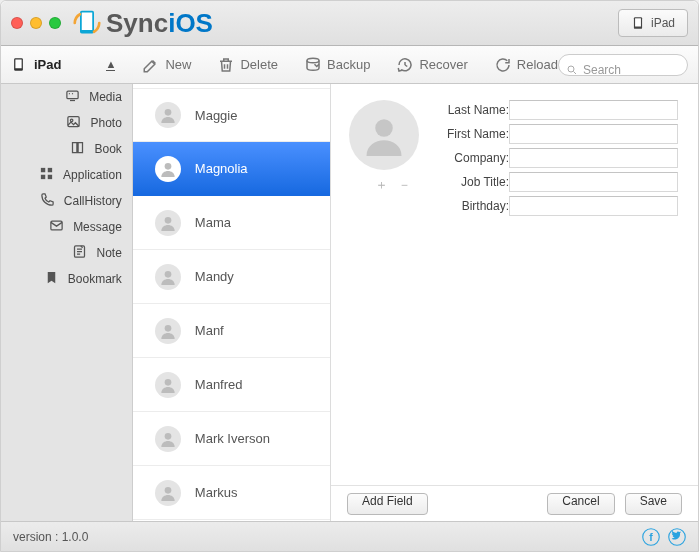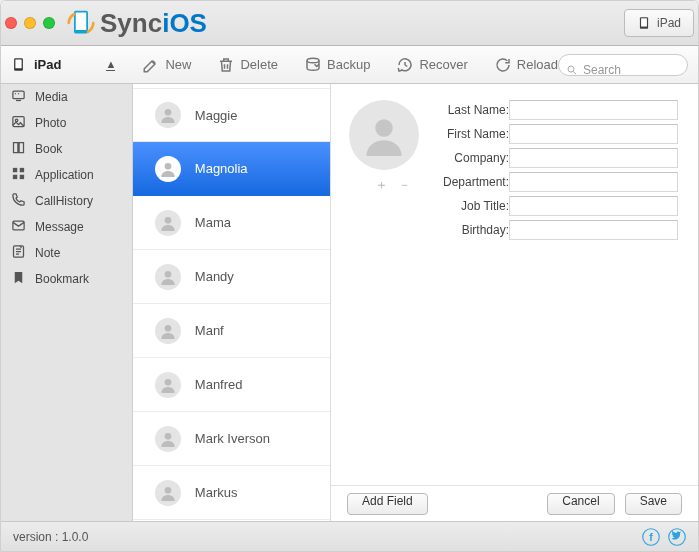--- a/index.html
+++ b/index.html
@@ -13,21 +13,21 @@
     --sel-start: #4a90ff;
     --sel-end: #1769e0;
     --panel-bg: #fafafa;
   }
   * { box-sizing: border-box; }
   html,body { margin:0; padding:0; font-family: "Helvetica Neue", Arial, sans-serif; font-size:13px; color:#333; }
   body { width:699px; height:552px; overflow:hidden; background:#eee; }
   .window { width:699px; height:552px; display:flex; flex-direction:column; border:1px solid #cfcfcf; border-top-left-radius:6px; border-top-right-radius:6px; background:#fff; }
 
   
-  .titlebar { height:45px; background:linear-gradient(#ededed,#e0e0e0); display:flex; align-items:center; padding:0 4px; border-bottom:1px solid #b6b6b6; border-top-left-radius:6px; border-top-right-radius:6px; }
+  .titlebar { height:45px; background:linear-gradient(#ededed,#e0e0e0); display:flex; align-items:center; padding:0 10px; border-bottom:1px solid #b6b6b6; border-top-left-radius:6px; border-top-right-radius:6px; }
   .traffic { display:flex; gap:7px; margin-right:12px; }
   .tl { width:12px; height:12px; border-radius:50%; border:1px solid rgba(0,0,0,0.15); }
   .tl.red{background:#ff5f57;} .tl.yellow{background:#ffbd2e;} .tl.green{background:#28c940;}
   .logo { display:flex; align-items:center; font-size:26px; font-weight:700; letter-spacing:0; color:#5a5a5a; }
   .logo-ios { color:#0077c8; font-weight:700; }
   .logo svg { margin-right:5px; }
   .tb-spacer { flex:1; }
   .tb-btn { height:28px; border:1px solid #bcbcbc; border-radius:4px; background:linear-gradient(#fbfbfb,#ebebeb); display:flex; align-items:center; gap:6px; padding:0 10px; color:#555; font-size:12px; margin-left:8px; cursor:pointer; }
   .tb-btn svg { width:14px; height:14px; }
   .tb-btn.device { padding:0 12px; }
@@ -42,21 +42,21 @@
   .act svg { width:18px; height:18px; }
   .search-wrap { margin-left:auto; }
   .search { width:130px; height:22px; border:1px solid #ccc; border-radius:11px; padding:11px 10px 0 24px; color:#999; font-size:12px; background:#fff; position:relative; display:flex; align-items:center; }
   .search svg { position:absolute; left:7px; width:12px; height:12px; }
 
   
   .body { flex:1; display:flex; min-height:0; }
 
   
   .sidebar { width:143px; background:var(--sidebar-bg); border-right:1px solid #cdcdcd; overflow:hidden; }
-  .sb-item { display:flex; align-items:center; gap:9px; height:26px; padding:0 10px; color:#444; font-size:12px; cursor:pointer; }
+  .sb-item { display:flex; align-items:center; gap:9px; height:26px; padding:0 10px; color:#444; font-size:12px; cursor:pointer;justify-content:flex-end; }
   .sb-item.active { background:#c3c3c3; font-weight:600; }
   .sb-item svg { width:15px; height:15px; flex:0 0 15px; color:#555; }
 
   
   .contact-list { width:215px; border-right:1px solid var(--border); overflow-y:auto; overflow-x:hidden; background:#fff; scrollbar-width:thin; scrollbar-color:#c3c3c3 transparent; }
   .c-item { height:54px; display:flex; align-items:center; gap:14px; padding:0 0 0 22px; border-bottom:1px solid #ececec; color:#555; cursor:pointer; position:relative; }
   .c-item.first { border-top:1px solid #ececec; margin-top:4px; }
   .c-item.selected { background:linear-gradient(var(--sel-start),var(--sel-end)); color:#fff; border-bottom-color:var(--sel-end); }
   .c-item .avatar { width:26px; height:26px; border-radius:50%; background:#e4e4e4; display:flex; align-items:center; justify-content:center; flex:0 0 26px; }
   .c-item.selected .avatar { background:#fff; }
@@ -359,24 +359,20 @@
               </div>
               <div class="field-row">
                 <div class="field-label">First Name:</div>
                 <input class="field-input blur" value="" style="">
               </div>
               <div class="field-row">
                 <div class="field-label">Company:</div>
                 <input class="field-input blur" value="" style="">
               </div>
               <div class="field-row">
-                <div class="field-label">Department:</div>
-                <input class="field-input blur" value="" style="">
-              </div>
-              <div class="field-row">
                 <div class="field-label">Job Title:</div>
                 <input class="field-input blur" value="" style="">
               </div>
               <div class="field-row">
                 <div class="field-label">Birthday:</div>
                 <input class="field-input blur" value="" style="">
               </div>
             </div>
         </div>
       </div>

